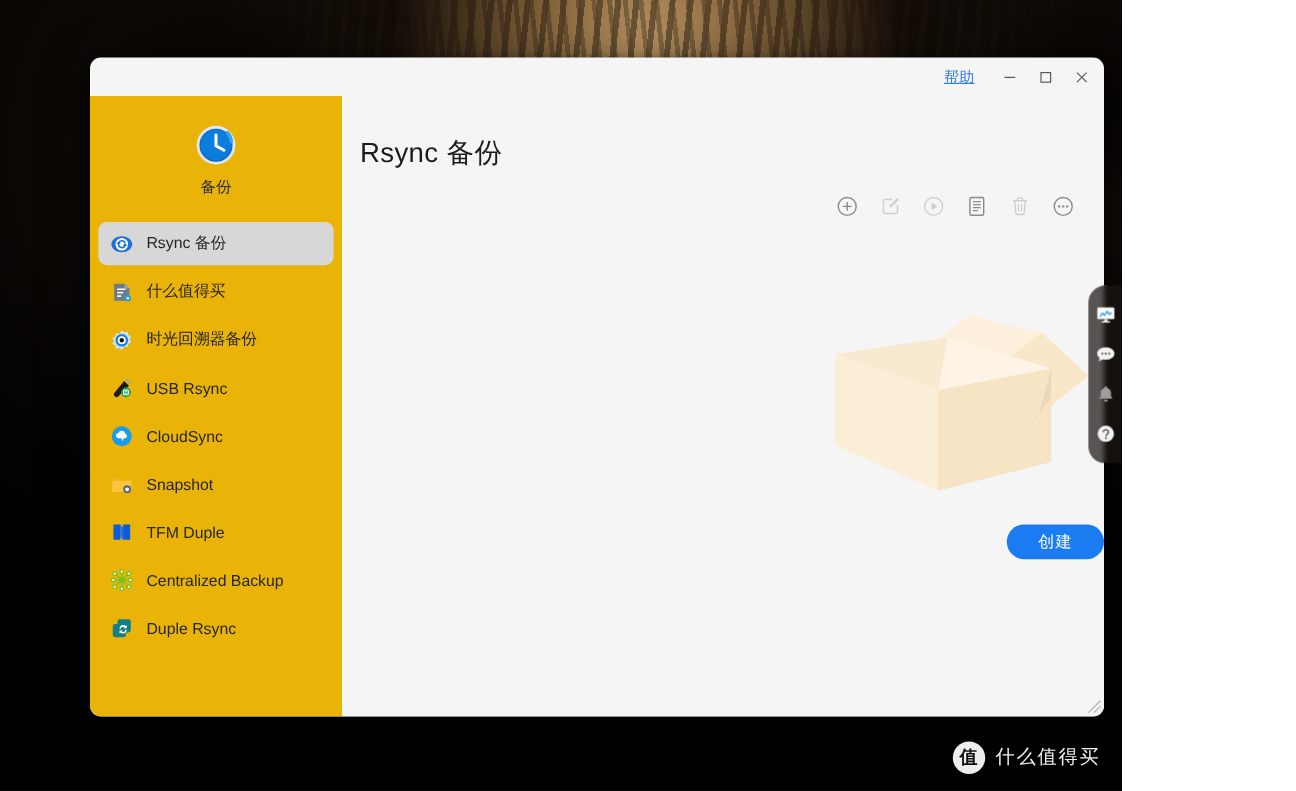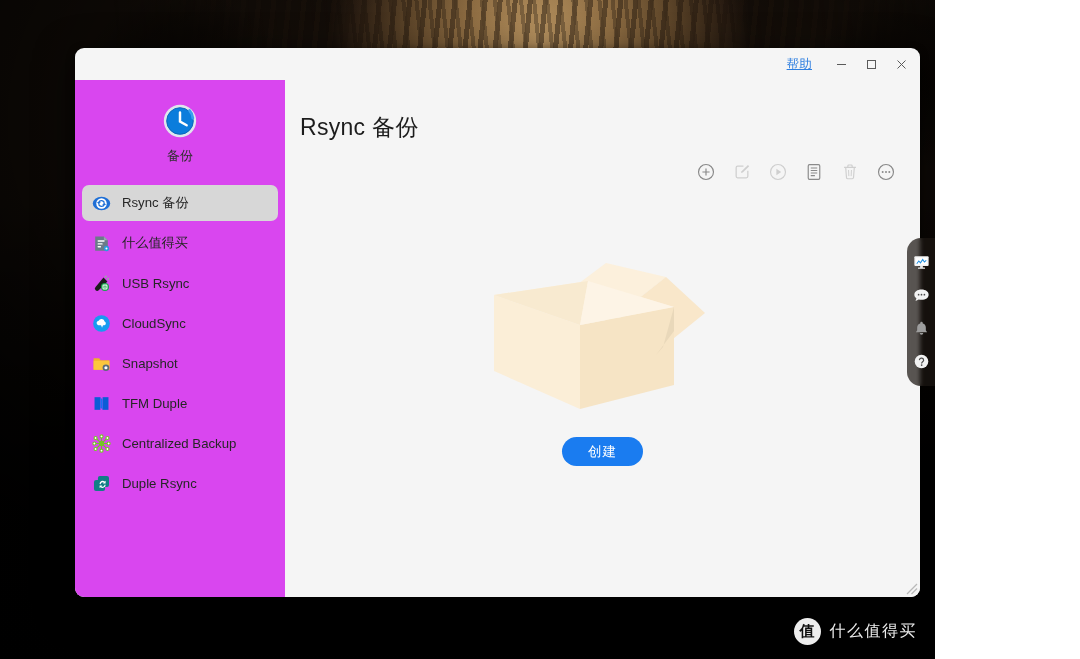--- a/index.html
+++ b/index.html
@@ -79,21 +79,21 @@
   }
   .win-btn {
     width: 30px; height: 26px; display: flex; align-items: center;
     justify-content: center; cursor: pointer; color: #5a5a5a;
   }
   .win-btn svg { display: block; }
 
   
   .sidebar {
     position: absolute; left: 0; top: 32px; bottom: 0; width: 210px;
-    background: #d946ef; overflow: hidden;
+    background: #eab308; overflow: hidden;
   }
   .app-brand {
     display: flex; flex-direction: column; align-items: center;
     padding-top: 22px; padding-bottom: 14px;
   }
   .brand-icon { width: 38px; height: 38px; }
   .brand-label {
     margin-top: 7px; font-size: 13px; color: #2f2f2f;
   }
   .nav-list { padding: 6px 7px 0 7px; }
@@ -123,21 +123,21 @@
   }
   .tb-btn {
     width: 24px; height: 24px; display: flex; align-items: center;
     justify-content: center; cursor: pointer; color: #8a8a8a;
   }
   .tb-btn.disabled { color: #cfcfcf; cursor: default; }
 
   
   .empty-state {
     position: absolute; left: 0; right: 0; top: 155px;
-    display: flex; flex-direction: column; align-items: center;
+    display: flex; flex-direction: column; align-items: flex-end;
   }
   .empty-illustration { width: 230px; height: 180px; display: block; }
   .create-btn {
     margin-top: 22px;
     background: #1a7cf0; color: #fff; border: none;
     font-family: inherit; font-size: 13.5px;
     padding: 0 26px; height: 29px; border-radius: 15px;
     cursor: pointer; letter-spacing: 1px;
   }
 
@@ -248,20 +248,29 @@
             <path d="M15 3 l5 5 h-5 z" fill="#97a5b1"></path>
             <rect x="7" y="8" width="9" height="1.8" rx=".9" fill="#fff"></rect>
             <rect x="7" y="11.6" width="6.5" height="1.8" rx=".9" fill="#fff"></rect>
             <rect x="7" y="15.2" width="4.5" height="1.8" rx=".9" fill="#fff"></rect>
             <circle cx="18.3" cy="18.3" r="3.4" fill="#2b9ae0"></circle>
             <circle cx="18.3" cy="18.3" r="1.3" fill="#fff"></circle>
           </svg>
           <span class="lbl">什么值得买</span>
         </div>
 
+        <div class="nav-item">
+          <svg class="ico" viewBox="0 0 24 24">
+            <path d="M12 1.5 l2.7 2.2 l3.4 -.6 l.9 3.3 l3 1.8 l-1.6 3 l1.6 3 l-3 1.8 l-.9 3.3 l-3.4 -.6 L12 22.5 l-2.7 -2.2 l-3.4 .6 l-.9 -3.3 l-3 -1.8 l1.6 -3 l-1.6 -3 l3 -1.8 l.9 -3.3 l3.4 .6 z" fill="#cfe0ee"></path>
+            <circle cx="12" cy="12" r="6.6" fill="#1f7fd6"></circle>
+            <circle cx="12" cy="12" r="4.2" fill="#fff"></circle>
+            <circle cx="12" cy="12" r="2.3" fill="#111"></circle>
+          </svg>
+          <span class="lbl">时光回溯器备份</span>
+        </div>
 
         <div class="nav-item">
           <svg class="ico" viewBox="0 0 24 24">
             <path d="M14.5 4.5 l5 5 l-11 11 a2.8 2.8 0 0 1 -4 -4 z" fill="#1c1c1c"></path>
             <path d="M15.6 3.4 l1.9 -1.9 l1.6 1.6 l-1.9 1.9 z" fill="#9aa3ab"></path>
             <path d="M18.6 6.4 l1.9 -1.9 l1.6 1.6 l-1.9 1.9 z" fill="#9aa3ab"></path>
             <circle cx="16.4" cy="16.4" r="5.1" fill="#16a34a"></circle>
             <rect x="13.9" y="13.9" width="5" height="5" rx="1" fill="none" stroke="#fff" stroke-width="1.3"></rect>
             <line x1="15.4" y1="15.2" x2="17.4" y2="15.2" stroke="#fff" stroke-width="1"></line>
             <line x1="15.4" y1="17.3" x2="17.4" y2="17.3" stroke="#fff" stroke-width="1"></line>

